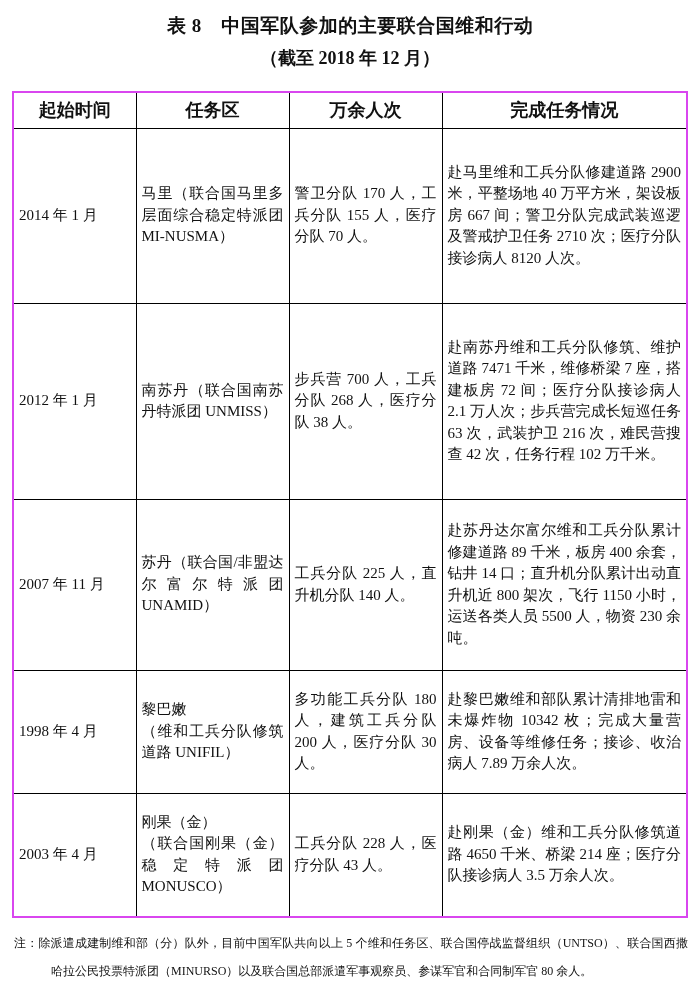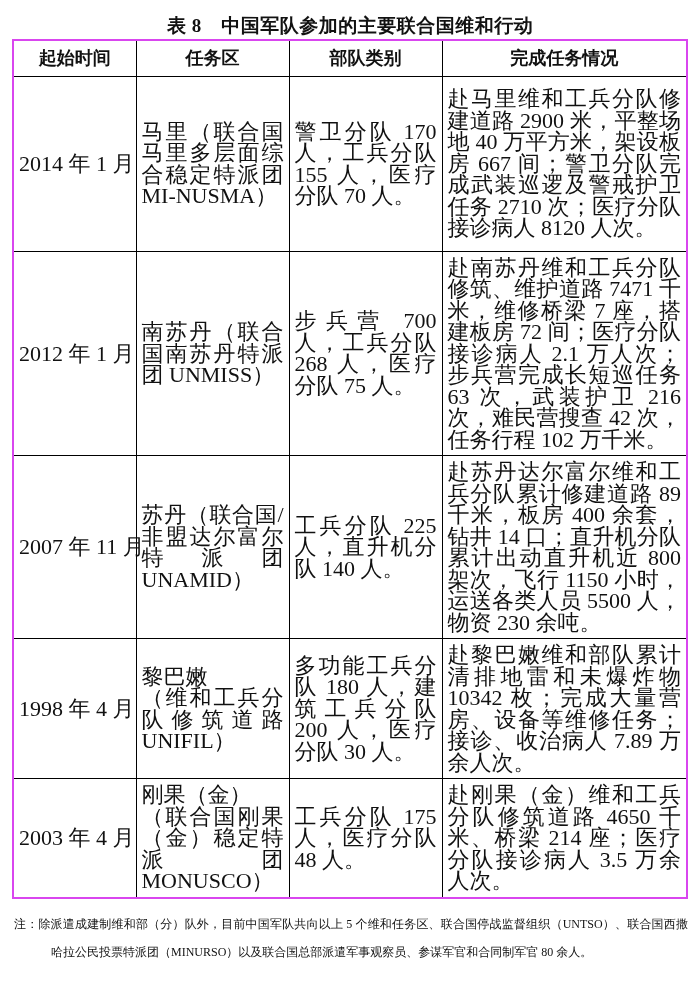--- a/index.html
+++ b/index.html
@@ -37,91 +37,92 @@
   }
   table.pk th {
     height: 36px;
     font-size: 18px;
     font-weight: bold;
     text-align: center;
     vertical-align: middle;
     padding: 2px;
   }
   table.pk td {
-    font-size: 22px;
+    font-size: 15px;
     line-height: 21.5px;
     vertical-align: middle;
-    padding: 5px 5px;
+    padding: 18px 5px;
   }
   .c-date  { text-align: left; white-space: nowrap; padding: 2px 1px; }
   .c-mission { text-align: justify; white-space: pre-line; }
   .c-troops  { text-align: justify; }
   .c-acc     { text-align: justify; }
   .footnote {
     margin: 11px 12px 0 14px;
     font-size: 12px;
     line-height: 28px;
     text-align: justify;
     padding-left: 37px;
     text-indent: -37px;
   }
 </style>
 </head>
 <body>
 
 <div class="page">
 
   <div class="title">表 8　中国军队参加的主要联合国维和行动</div>
+  <div class="subtitle">（截至 2018 年 12 月）</div>
 
   <table class="pk">
     <colgroup>
       <col style="width:123px">
       <col style="width:153px">
       <col style="width:153px">
       <col style="width:245px">
     </colgroup>
     <thead>
       <tr>
         <th>起始时间</th>
         <th>任务区</th>
-        <th>部队类别</th>
+        <th>万余人次</th>
         <th>完成任务情况</th>
       </tr>
     </thead>
     <tbody>
       <tr style="height:175px">
         <td class="c-date">2014 年 1 月</td>
         <td class="c-mission">马里（联合国马里多层面综合稳定特派团 MI-NUSMA）</td>
         <td class="c-troops">警卫分队 170 人，工兵分队 155 人，医疗分队 70 人。</td>
         <td class="c-acc">赴马里维和工兵分队修建道路 2900 米，平整场地 40 万平方米，架设板房 667 间；警卫分队完成武装巡逻及警戒护卫任务 2710 次；医疗分队接诊病人 8120 人次。</td>
       </tr>
       <tr style="height:196px">
         <td class="c-date">2012 年 1 月</td>
         <td class="c-mission">南苏丹（联合国南苏丹特派团 UNMISS）</td>
-        <td class="c-troops">步兵营 700 人，工兵分队 268 人，医疗分队 75 人。</td>
+        <td class="c-troops">步兵营 700 人，工兵分队 268 人，医疗分队 38 人。</td>
         <td class="c-acc">赴南苏丹维和工兵分队修筑、维护道路 7471 千米，维修桥梁 7 座，搭建板房 72 间；医疗分队接诊病人 2.1 万人次；步兵营完成长短巡任务 63 次，武装护卫 216 次，难民营搜查 42 次，任务行程 102 万千米。</td>
       </tr>
       <tr style="height:171px">
         <td class="c-date">2007 年 11 月</td>
         <td class="c-mission">苏丹（联合国/非盟达尔富尔特派团 UNAMID）</td>
         <td class="c-troops">工兵分队 225 人，直升机分队 140 人。</td>
         <td class="c-acc">赴苏丹达尔富尔维和工兵分队累计修建道路 89 千米，板房 400 余套，钻井 14 口；直升机分队累计出动直升机近 800 架次，飞行 1150 小时，运送各类人员 5500 人，物资 230 余吨。</td>
       </tr>
       <tr style="height:119px">
         <td class="c-date">1998 年 4 月</td>
         <td class="c-mission">黎巴嫩
 （维和工兵分队修筑道路 UNIFIL）</td>
         <td class="c-troops">多功能工兵分队 180 人，建筑工兵分队 200 人，医疗分队 30 人。</td>
         <td class="c-acc">赴黎巴嫩维和部队累计清排地雷和未爆炸物 10342 枚；完成大量营房、设备等维修任务；接诊、收治病人 7.89 万余人次。</td>
       </tr>
       <tr style="height:116px">
         <td class="c-date">2003 年 4 月</td>
         <td class="c-mission">刚果（金）
 （联合国刚果（金）稳定特派团 MONUSCO）</td>
-        <td class="c-troops">工兵分队 175 人，医疗分队 48 人。</td>
+        <td class="c-troops">工兵分队 228 人，医疗分队 43 人。</td>
         <td class="c-acc">赴刚果（金）维和工兵分队修筑道路 4650 千米、桥梁 214 座；医疗分队接诊病人 3.5 万余人次。</td>
       </tr>
     </tbody>
   </table>
 
   <p class="footnote">注：除派遣成建制维和部（分）队外，目前中国军队共向以上 5 个维和任务区、联合国停战监督组织（UNTSO）、联合国西撒哈拉公民投票特派团（MINURSO）以及联合国总部派遣军事观察员、参谋军官和合同制军官 80 余人。</p>
 
 </div>
 
 </body></html>

